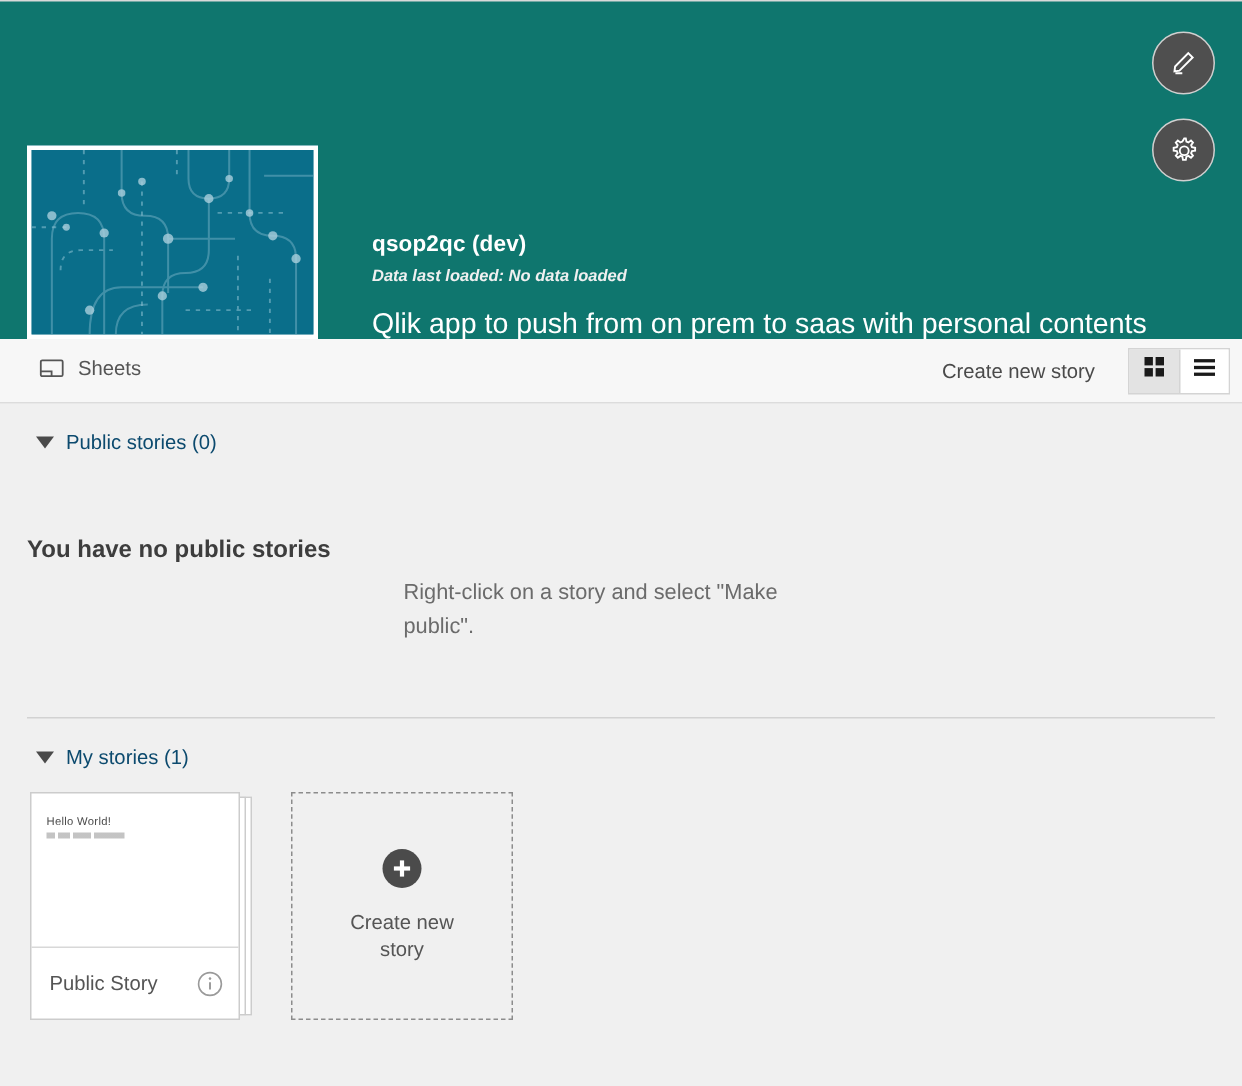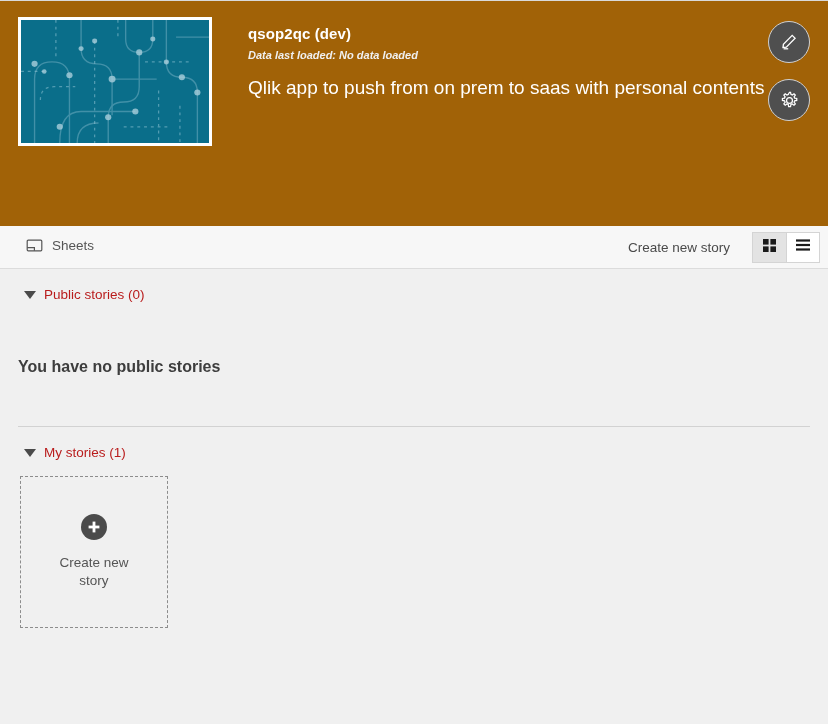--- a/index.html
+++ b/index.html
@@ -14,25 +14,25 @@
     font-family: "Liberation Sans", sans-serif;
     background: #f0f0f0;
     color: #404040;
     -webkit-font-smoothing: antialiased;
   }
 
   
   .app-header {
     position: relative;
     height: 226px;
-    background: #a16207;
+    background: #0f766e;
     border-top: 1px solid #d9d9d9;
-    padding: 16px 18px 0 18px;
-    display: flex;
-    align-items: flex-start;
+    padding: 28px 18px 0 18px;
+    display: flex;
+    align-items: flex-end;
   }
 
   .app-thumb {
     width: 194px;
     height: 129px;
     flex: 0 0 auto;
     border: 3px solid #ffffff;
     background: #0a6e8a;
     overflow: hidden;
     position: relative;
@@ -168,21 +168,21 @@
     cursor: pointer;
   }
   .caret {
     width: 0; height: 0;
     border-left: 6px solid transparent;
     border-right: 6px solid transparent;
     border-top: 8px solid #4a4a4a;
   }
   .section-title {
     font-size: 13.5px;
-    color: #b91c1c;
+    color: #0c4a6e;
   }
 
   .empty-state {
     text-align: left;
     padding-top: 54px;
   }
   .empty-title {
     font-size: 16px;
     font-weight: bold;
     color: #3d3d3d;
@@ -418,31 +418,52 @@
 
 <div class="content">
 
   <div class="section-header">
     <span class="caret"></span>
     <span class="section-title">Public stories (0)</span>
   </div>
 
   <div class="empty-state">
     <div class="empty-title">You have no public stories</div>
+    <div class="empty-sub">Right-click on a story and select "Make public".</div>
   </div>
 
   <div class="divider"></div>
 
   <div class="section-header">
     <span class="caret"></span>
     <span class="section-title">My stories (1)</span>
   </div>
 
   <div class="tiles">
 
+    <div class="story-card">
+      <div class="stack2"></div>
+      <div class="stack"></div>
+      <div class="story-card-main">
+        <div class="story-thumb">
+          <div class="story-thumb-title">Hello World!</div>
+          <div class="story-thumb-sub"></div>
+        </div>
+        <div class="story-footer">
+          <span class="story-name">Public Story</span>
+          <span class="info-icon">
+            <svg width="18" height="18" viewBox="0 0 18 18" fill="none" stroke="#9a9a9a" stroke-width="1.1">
+              <circle cx="9" cy="9" r="7.6"></circle>
+              <path d="M9 7.8 L9 12.6" stroke-width="1.3"></path>
+              <circle cx="9" cy="5.4" r="0.85" fill="#9a9a9a" stroke="none"></circle>
+            </svg>
+          </span>
+        </div>
+      </div>
+    </div>
 
     <div class="create-tile">
       <span class="plus-circle">
         <svg width="16" height="16" viewBox="0 0 16 16" fill="#ffffff">
           <rect x="6.6" y="2.6" width="2.8" height="10.8"></rect>
           <rect x="2.6" y="6.6" width="10.8" height="2.8"></rect>
         </svg>
       </span>
       <span class="create-tile-label">Create new story</span>
     </div>

